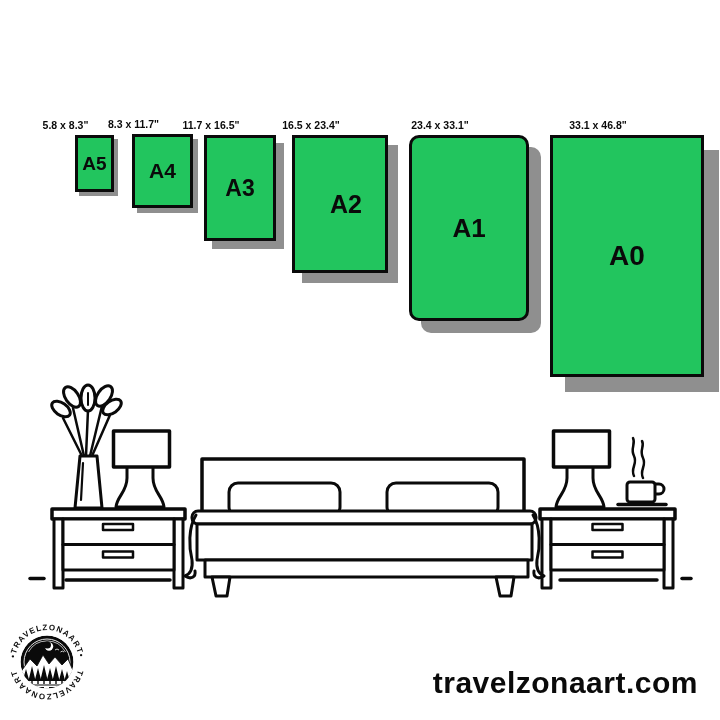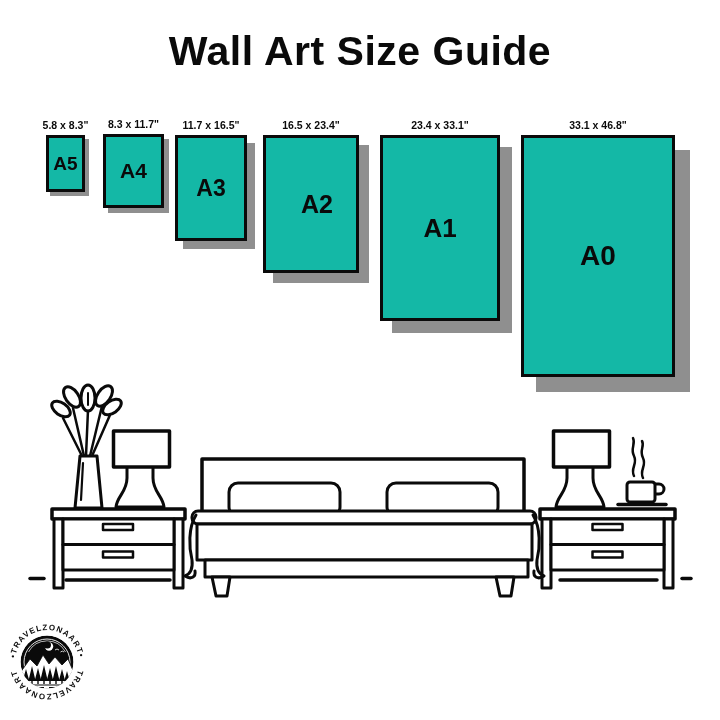--- a/index.html
+++ b/index.html
@@ -18,35 +18,35 @@
     position:absolute;top:28px;left:0;width:720px;text-align:center;
     font-size:41px;font-weight:700;letter-spacing:0.5px;color:var(--ink);
   }
   
   .frame{position:absolute;}
   .frame .dims{
     position:absolute;bottom:calc(100% + 4px);left:50%;transform:translateX(-50%);
     white-space:nowrap;font-size:10.5px;font-weight:700;color:var(--ink);
   }
   .frame .paper{
-    width:100%;height:100%;background:#14b8a6;border:3px solid var(--ink);
-    display:flex;align-items:center;justify-content:center;
+    width:100%;height:100%;background:#22c55e;border:3px solid var(--ink);
+    display:flex;align-items:center;justify-content:center;margin-left:29px;
   }
   .frame .letter{font-weight:700;color:var(--ink);}
   .f0{left:46px;top:135px;width:39px;height:57px;}
   .f1{left:103px;top:134px;width:61px;height:74px;}
   .f2{left:175px;top:135px;width:72px;height:106px;}
   .f3{left:263px;top:135px;width:96px;height:138px;}
   .f4{left:380px;top:135px;width:120px;height:186px;}
   .f5{left:521px;top:135px;width:154px;height:242px;}
   .f0 .paper{box-shadow:4px 4px 0 var(--shadow);}
   .f1 .paper{box-shadow:5px 5px 0 var(--shadow);}
   .f2 .paper{box-shadow:8px 8px 0 var(--shadow);text-align:right;}
   .f3 .paper{box-shadow:10px 10px 0 var(--shadow);padding-left:12px;}
-  .f4 .paper{box-shadow:12px 12px 0 var(--shadow);}
+  .f4 .paper{box-shadow:12px 12px 0 var(--shadow);border-radius:10px;}
   .f5 .paper{box-shadow:15px 15px 0 var(--shadow);}
   .f0 .letter{font-size:19px;}
   .f1 .letter{font-size:21px;text-align:center;}
   .f2 .letter{font-size:23px;}
   .f3 .letter{font-size:25px;}
   .f4 .letter{font-size:26px;}
   .f5 .letter{font-size:28px;text-align:center;}
   
   .scene{position:absolute;left:0;top:380px;width:720px;height:225px;}
   
@@ -56,21 +56,20 @@
   .website{
     position:absolute;right:22px;top:666px;
     font-size:30px;font-weight:700;letter-spacing:0.5px;color:var(--ink);
   }
 </style>
 </head>
 <body>
 
 <div id="canvas">
 
-  <div class="page-title">Wall Art Size Guide</div>
 
   <div class="frame f0">
     <div class="dims">5.8 x 8.3"</div>
     <div class="paper">
       <span class="letter">A5</span>
     </div>
   </div>
   <div class="frame f1">
     <div class="dims">8.3 x 11.7"</div>
     <div class="paper">
@@ -217,14 +216,15 @@
       </g>
       <g stroke="#0a0a0a">
         <line x1="21" y1="66" x2="64" y2="66" stroke-width="1.2"></line>
         <line x1="26" y1="68.6" x2="40" y2="68.6" stroke-width="1.1"></line>
         <line x1="45" y1="68.6" x2="57" y2="68.6" stroke-width="1.1"></line>
         <line x1="33" y1="71.2" x2="51" y2="71.2" stroke-width="1"></line>
       </g>
     </g>
   </svg>
 
+  <div class="website">travelzonaart.com</div>
 
 </div>
 
 </body></html>

